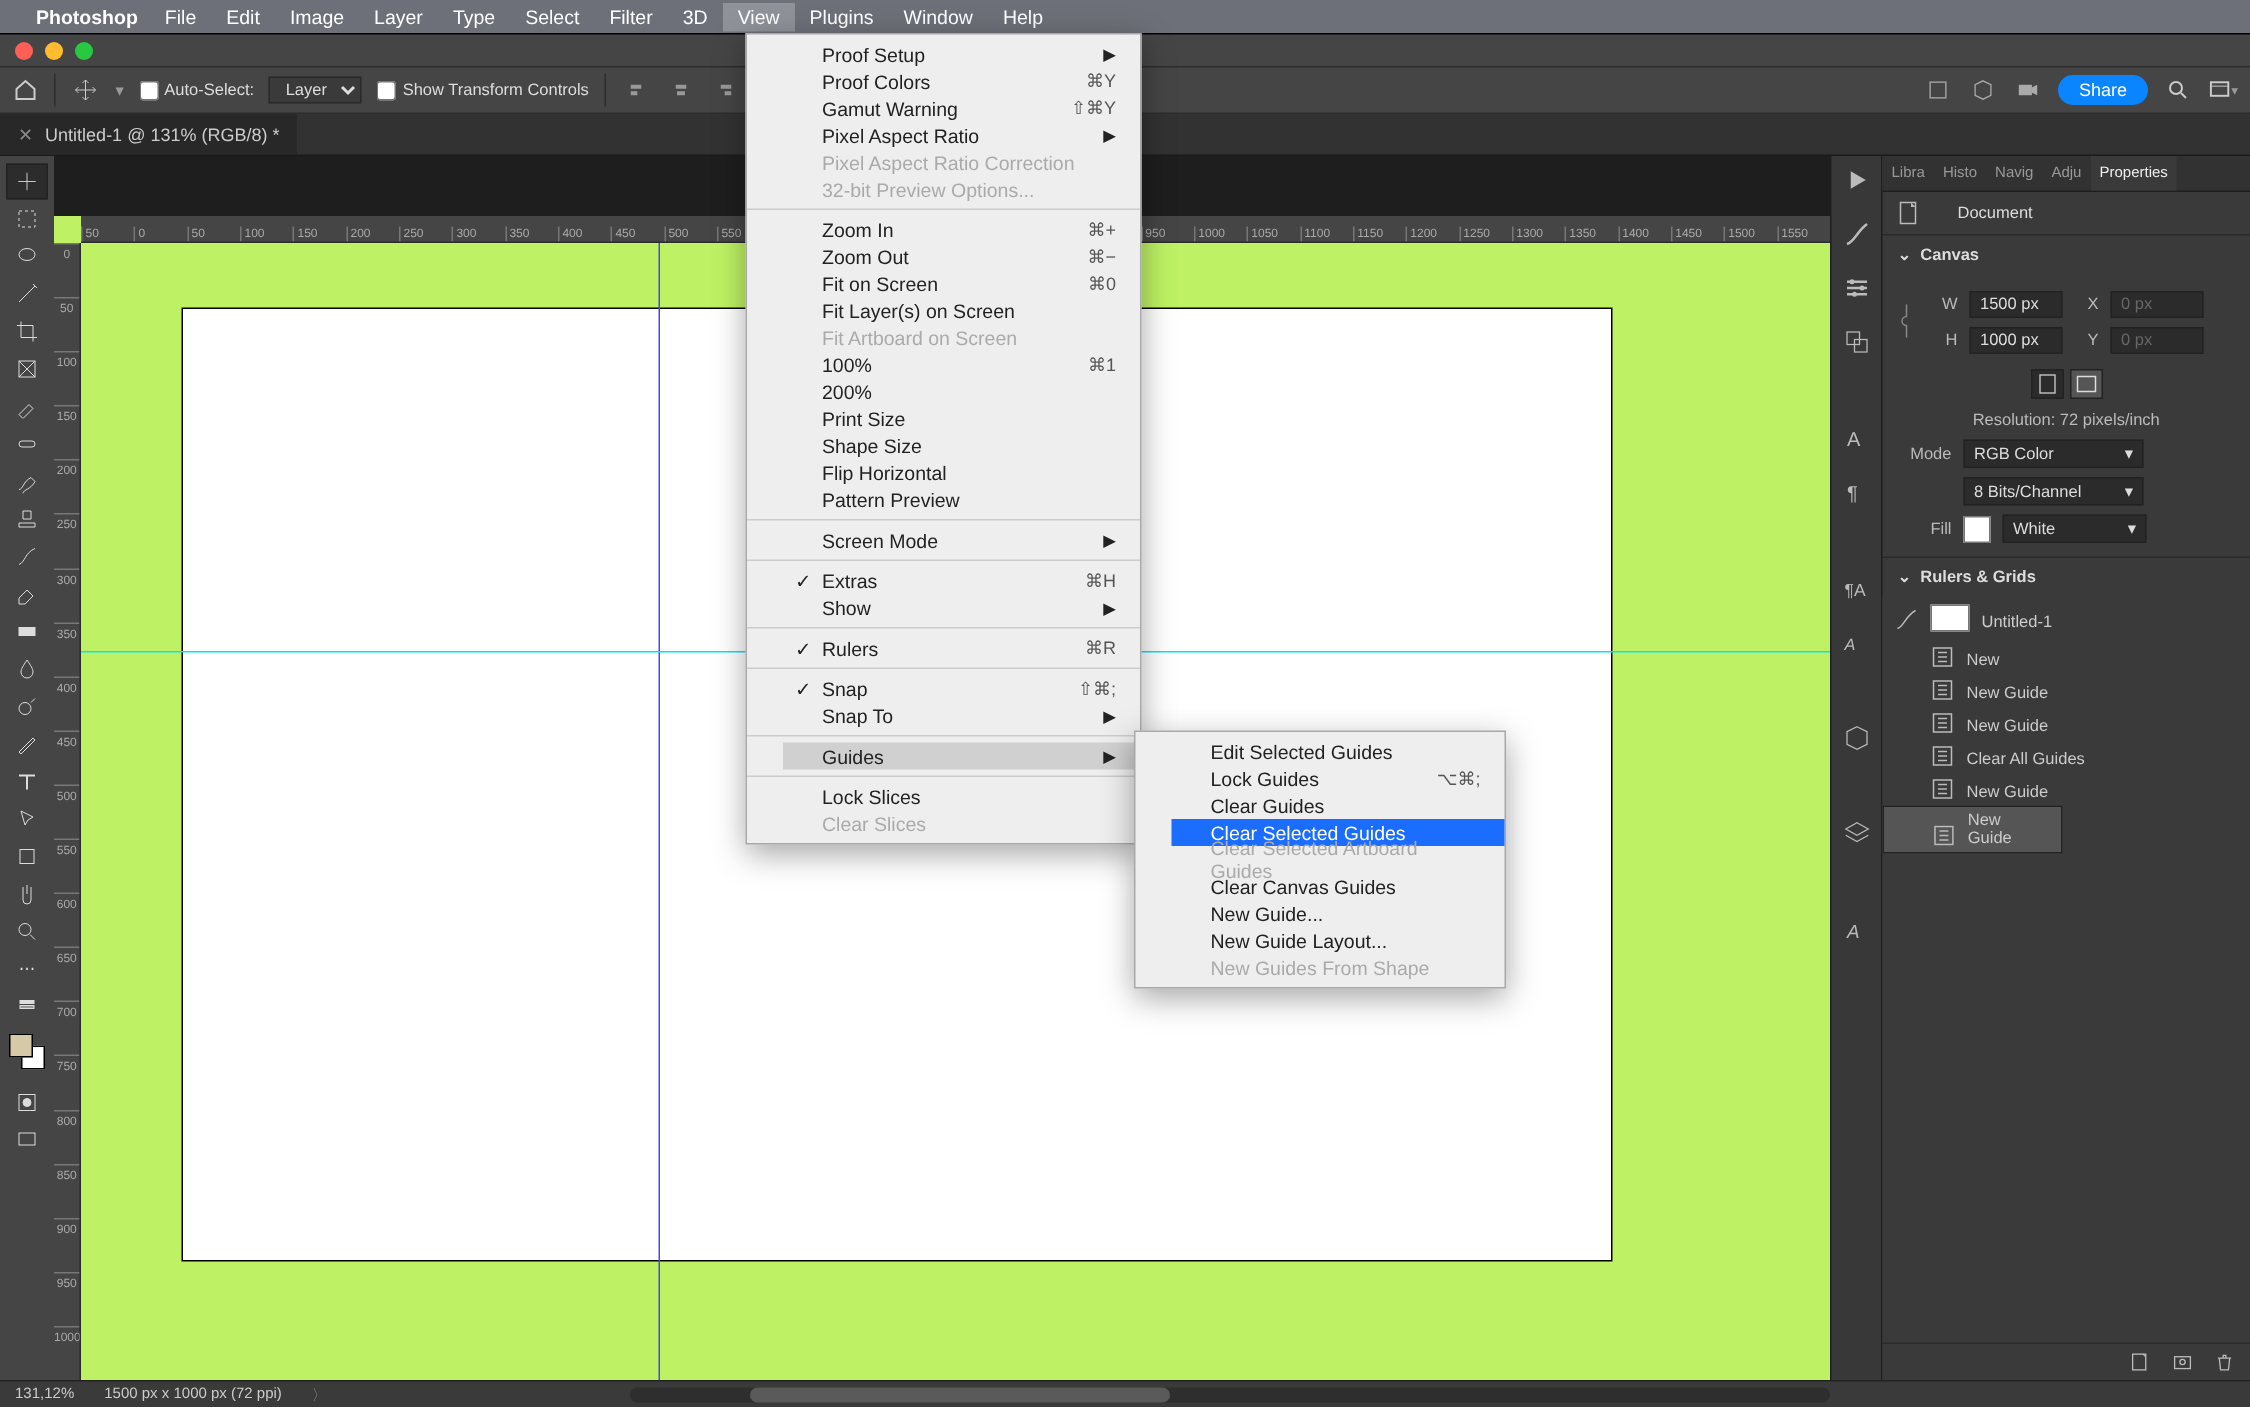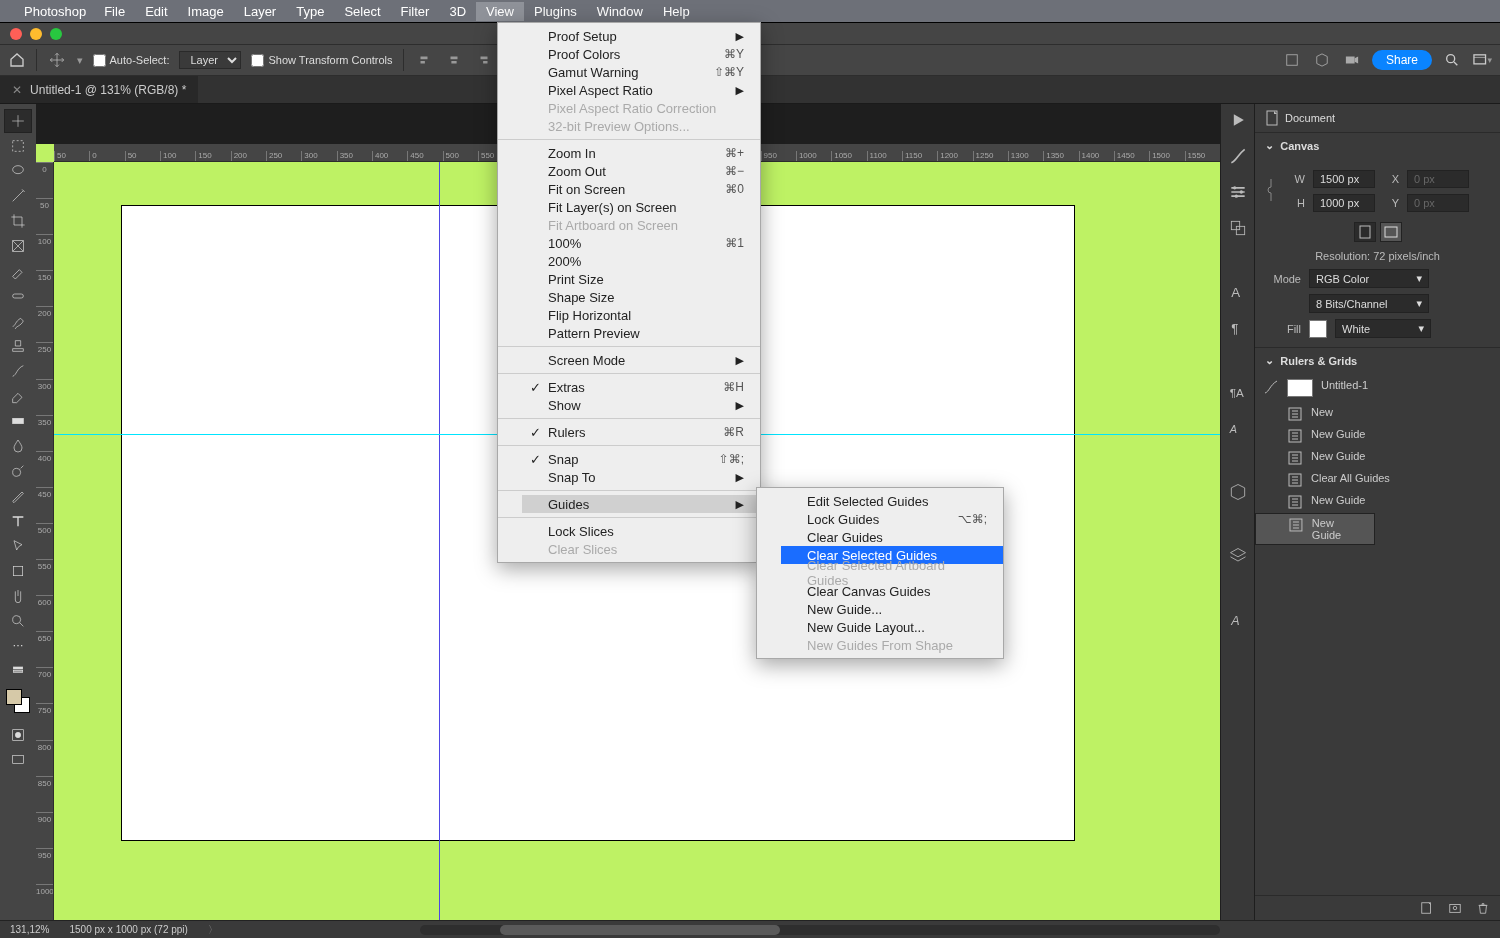--- a/index.html
+++ b/index.html
@@ -1,21 +1,21 @@
 <!DOCTYPE html>
 <html><head>
 <meta charset="utf-8">
 <style>
 * { margin: 0; padding: 0; box-sizing: border-box; font-family: -apple-system, "Helvetica Neue", Arial, sans-serif; user-select: none; }
 body { width: 1500px; height: 938px; background: #1e1e1e; overflow: hidden; color: #ddd; font-size: 11px; }
 
 
 .mac-menu { height: 22px; background: #6d7078; display: flex; align-items: center; padding: 0 14px; gap: 4px; font-size: 13px; color: #fff; }
 .mac-menu .apple { font-size: 14px; margin-right: 6px; }
-.mac-menu .app { font-weight: 400; margin-right: 4px; }
+.mac-menu .app { font-weight: 700; margin-right: 4px; }
 .mac-menu .mi { padding: 2px 10px; border-radius: 0; }
 .mac-menu .mi.active { background: #8f9299; }
 
 
 .win-chrome { height: 22px; background: #454545; display: flex; align-items: center; padding-left: 10px; gap: 8px; border-top: 1px solid #000; }
 .traf { width: 12px; height: 12px; border-radius: 50%; }
 .traf.r { background: #ff5f57; } .traf.y { background: #febc2e; } .traf.g { background: #28c840; }
 
 
 .opts { height: 32px; background: #454545; display: flex; align-items: center; padding: 0 8px; gap: 10px; border-top: 1px solid #2d2d2d; border-bottom: 1px solid #2d2d2d; font-size: 11px; color: #ddd; }
@@ -73,21 +73,21 @@
 .fillsw{ width:18px;height:18px;background:#fff;border:1px solid #777;}
 .center{ text-align:center; color:#bbb; padding:4px 0;}
 .btns{ display:flex; justify-content:center; gap:4px; padding:4px 0;}
 .tog{ width:22px;height:20px;background:#2b2b2b;border:1px solid #222;display:flex;align-items:center;justify-content:center;}
 .tog.on{ background:#555;}
 
 
 .hist{ flex:1; display:flex; flex-direction:column; background:#3a3a3a; }
 .hist .tabs2 span{ padding:6px 10px;}
 .hlist{ flex:1; overflow:auto;}
-.hrow{ display:flex; align-items:flex-start; gap:8px; padding:3px 8px; color:#ccc;}
+.hrow{ display:flex; align-items:flex-end; gap:8px; padding:3px 8px; color:#ccc;}
 .hrow.sel{ background:#555;}
 .hrow .hi{width:16px;height:16px;}
 .hrow .thumb{width:26px;height:18px;background:#fff;border:1px solid #777;}
 .hfoot{ display:flex; justify-content:flex-end; gap:14px; padding:5px 10px; border-top:1px solid #2a2a2a;}
 .hfoot svg{width:14px;height:14px;fill:#bbb;}
 
 
 .menu { position:absolute; background:#eeeeee; border:1px solid #a8a8a8; box-shadow:0 6px 20px rgba(0,0,0,.35); font-size:13px; color:#222; padding:4px 0;}
 .menu .mrow{ display:flex; align-items:center; justify-content:space-between; padding:2px 16px 2px 26px; height:18px; position:relative;margin-left:24px;}
 .menu .mrow.dis{ color:#aaa; }
@@ -456,21 +456,28 @@
     <svg class="ci" viewBox="0 0 24 24">
         <path d="M12 3l9 5-9 5-9-5zM3 13l9 5 9-5" fill="none" stroke="#bbb"></path>
       </svg>
     <div class="gap"></div>
     <svg class="ci" viewBox="0 0 24 24">
         <text x="4" y="18" font-size="15" fill="#bbb" font-style="italic">A</text>
       </svg>
   </div>
 
   <div class="rpane">
-    <div class="sec" style="display:flex;align-items:center;gap:4px;">
+    <div class="tabs2" id="rtabs">
+        <span>Libra</span>
+        <span>Histo</span>
+        <span>Navig</span>
+        <span>Adju</span>
+        <span class="act">Properties</span>
+      </div>
+    <div class="sec" style="display:flex;align-items:center;gap:24px;">
       <svg width="16" height="16">
           <rect x="2" y="1" width="10" height="14" fill="none" stroke="#bbb"></rect>
           <path d="M9 1l3 3H9z" fill="#bbb"></path>
         </svg>
       <span>Document</span>
     </div>
     <div class="sechead">
       <span>⌄</span>
         <span>Canvas</span>
     </div>

